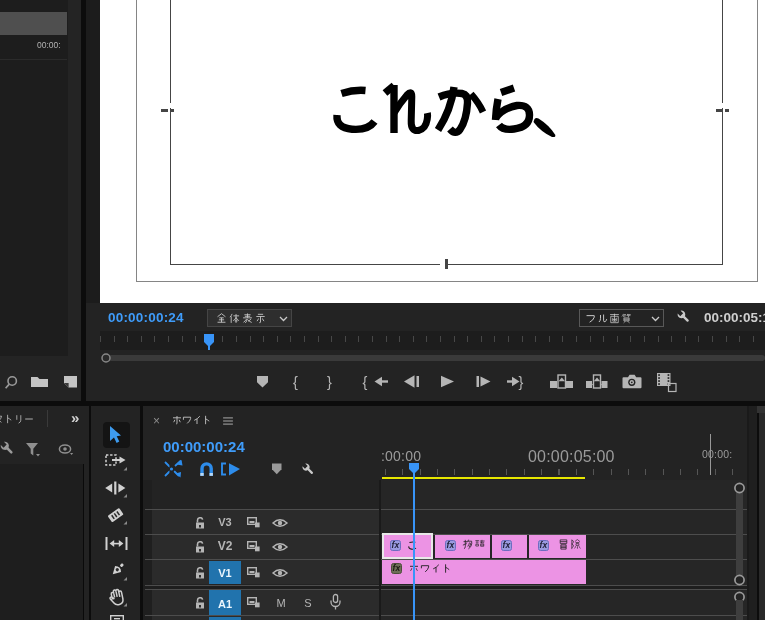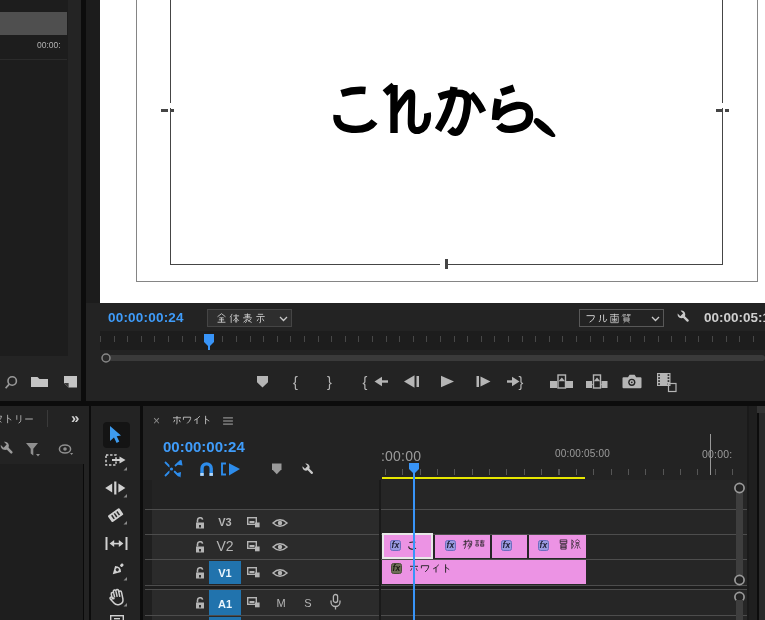--- a/index.html
+++ b/index.html
@@ -488,21 +488,21 @@
       <use href="#ic_wrench" x="140" y="1" width="16" height="16"></use>
     </g>
 </svg>
 
 <div class="a" style="left:143px;top:480px;width:604px;height:140px;background:#232323"></div>
 
 <div class="a" style="left:380px;top:480px;width:367px;height:140px;background:#242424"></div>
 
 <div class="a" style="left:380px;top:433px;width:367px;height:44px;background:#232323"></div>
 <div class="a" style="left:381px;top:448px;color:#9b9b9b;font-size:14px;letter-spacing:0.2px">:00:00</div>
-<div class="a" style="left:555px;top:448px;color:#9b9b9b;font-size:10px;letter-spacing:0.2px">00:00:05:00</div>
+<div class="a" style="left:528px;top:448px;color:#9b9b9b;font-size:16px;letter-spacing:0.2px">00:00:05:00</div>
 <div class="a" style="left:702px;top:448px;width:31px;height:11px;overflow:hidden;color:#9b9b9b;font-size:10.5px;letter-spacing:0.2px">00:00:1</div>
 <div class="a" style="left:385px;top:469px;width:355px;height:6px;background:repeating-linear-gradient(90deg,#555 0 1px,transparent 1px 17.35px)"></div>
 <div class="a" style="left:710px;top:434px;width:1px;height:41px;background:#989898"></div>
 
 <div class="a" style="left:382px;top:477px;width:203px;height:2px;background:#e6e600"></div>
 
 <div class="a" style="left:143px;top:480px;width:9px;height:140px;background:#1f1f1f"></div>
 
 <div class="a" style="left:152px;top:510px;width:227px;height:24px;background:#2b2b2b"></div>
 <div class="a" style="left:152px;top:535px;width:227px;height:24px;background:#2b2b2b"></div>
@@ -528,21 +528,21 @@
 <svg class="a" style="left:247px;top:517px;color:#b5b5b5" width="13" height="11">
     <use href="#ic_sync" width="13" height="11"></use>
   </svg>
 <svg class="a" style="left:272px;top:518px;color:#b5b5b5" width="16" height="10">
     <use href="#ic_eye" width="16" height="10"></use>
   </svg>
 
 <svg class="a" style="left:194px;top:541px;color:#b5b5b5" width="12" height="12">
     <use href="#ic_lock" width="12" height="12"></use>
   </svg>
-<div class="a" style="left:209px;top:539px;width:32px;height:14px;color:#b5b5b5;font-size:14px;font-weight:normal;text-align:center;line-height:14px">V2</div>
+<div class="a" style="left:209px;top:539px;width:32px;height:14px;color:#b5b5b5;font-size:12px;font-weight:bold;text-align:center;line-height:14px">V2</div>
 <svg class="a" style="left:247px;top:541px;color:#b5b5b5" width="13" height="11">
     <use href="#ic_sync" width="13" height="11"></use>
   </svg>
 <svg class="a" style="left:272px;top:542px;color:#b5b5b5" width="16" height="10">
     <use href="#ic_eye" width="16" height="10"></use>
   </svg>
 
 <div class="a" style="left:209px;top:561px;width:32px;height:23px;background:#2173ad"></div>
 <svg class="a" style="left:194px;top:567px;color:#b5b5b5" width="12" height="12">
     <use href="#ic_lock" width="12" height="12"></use>

